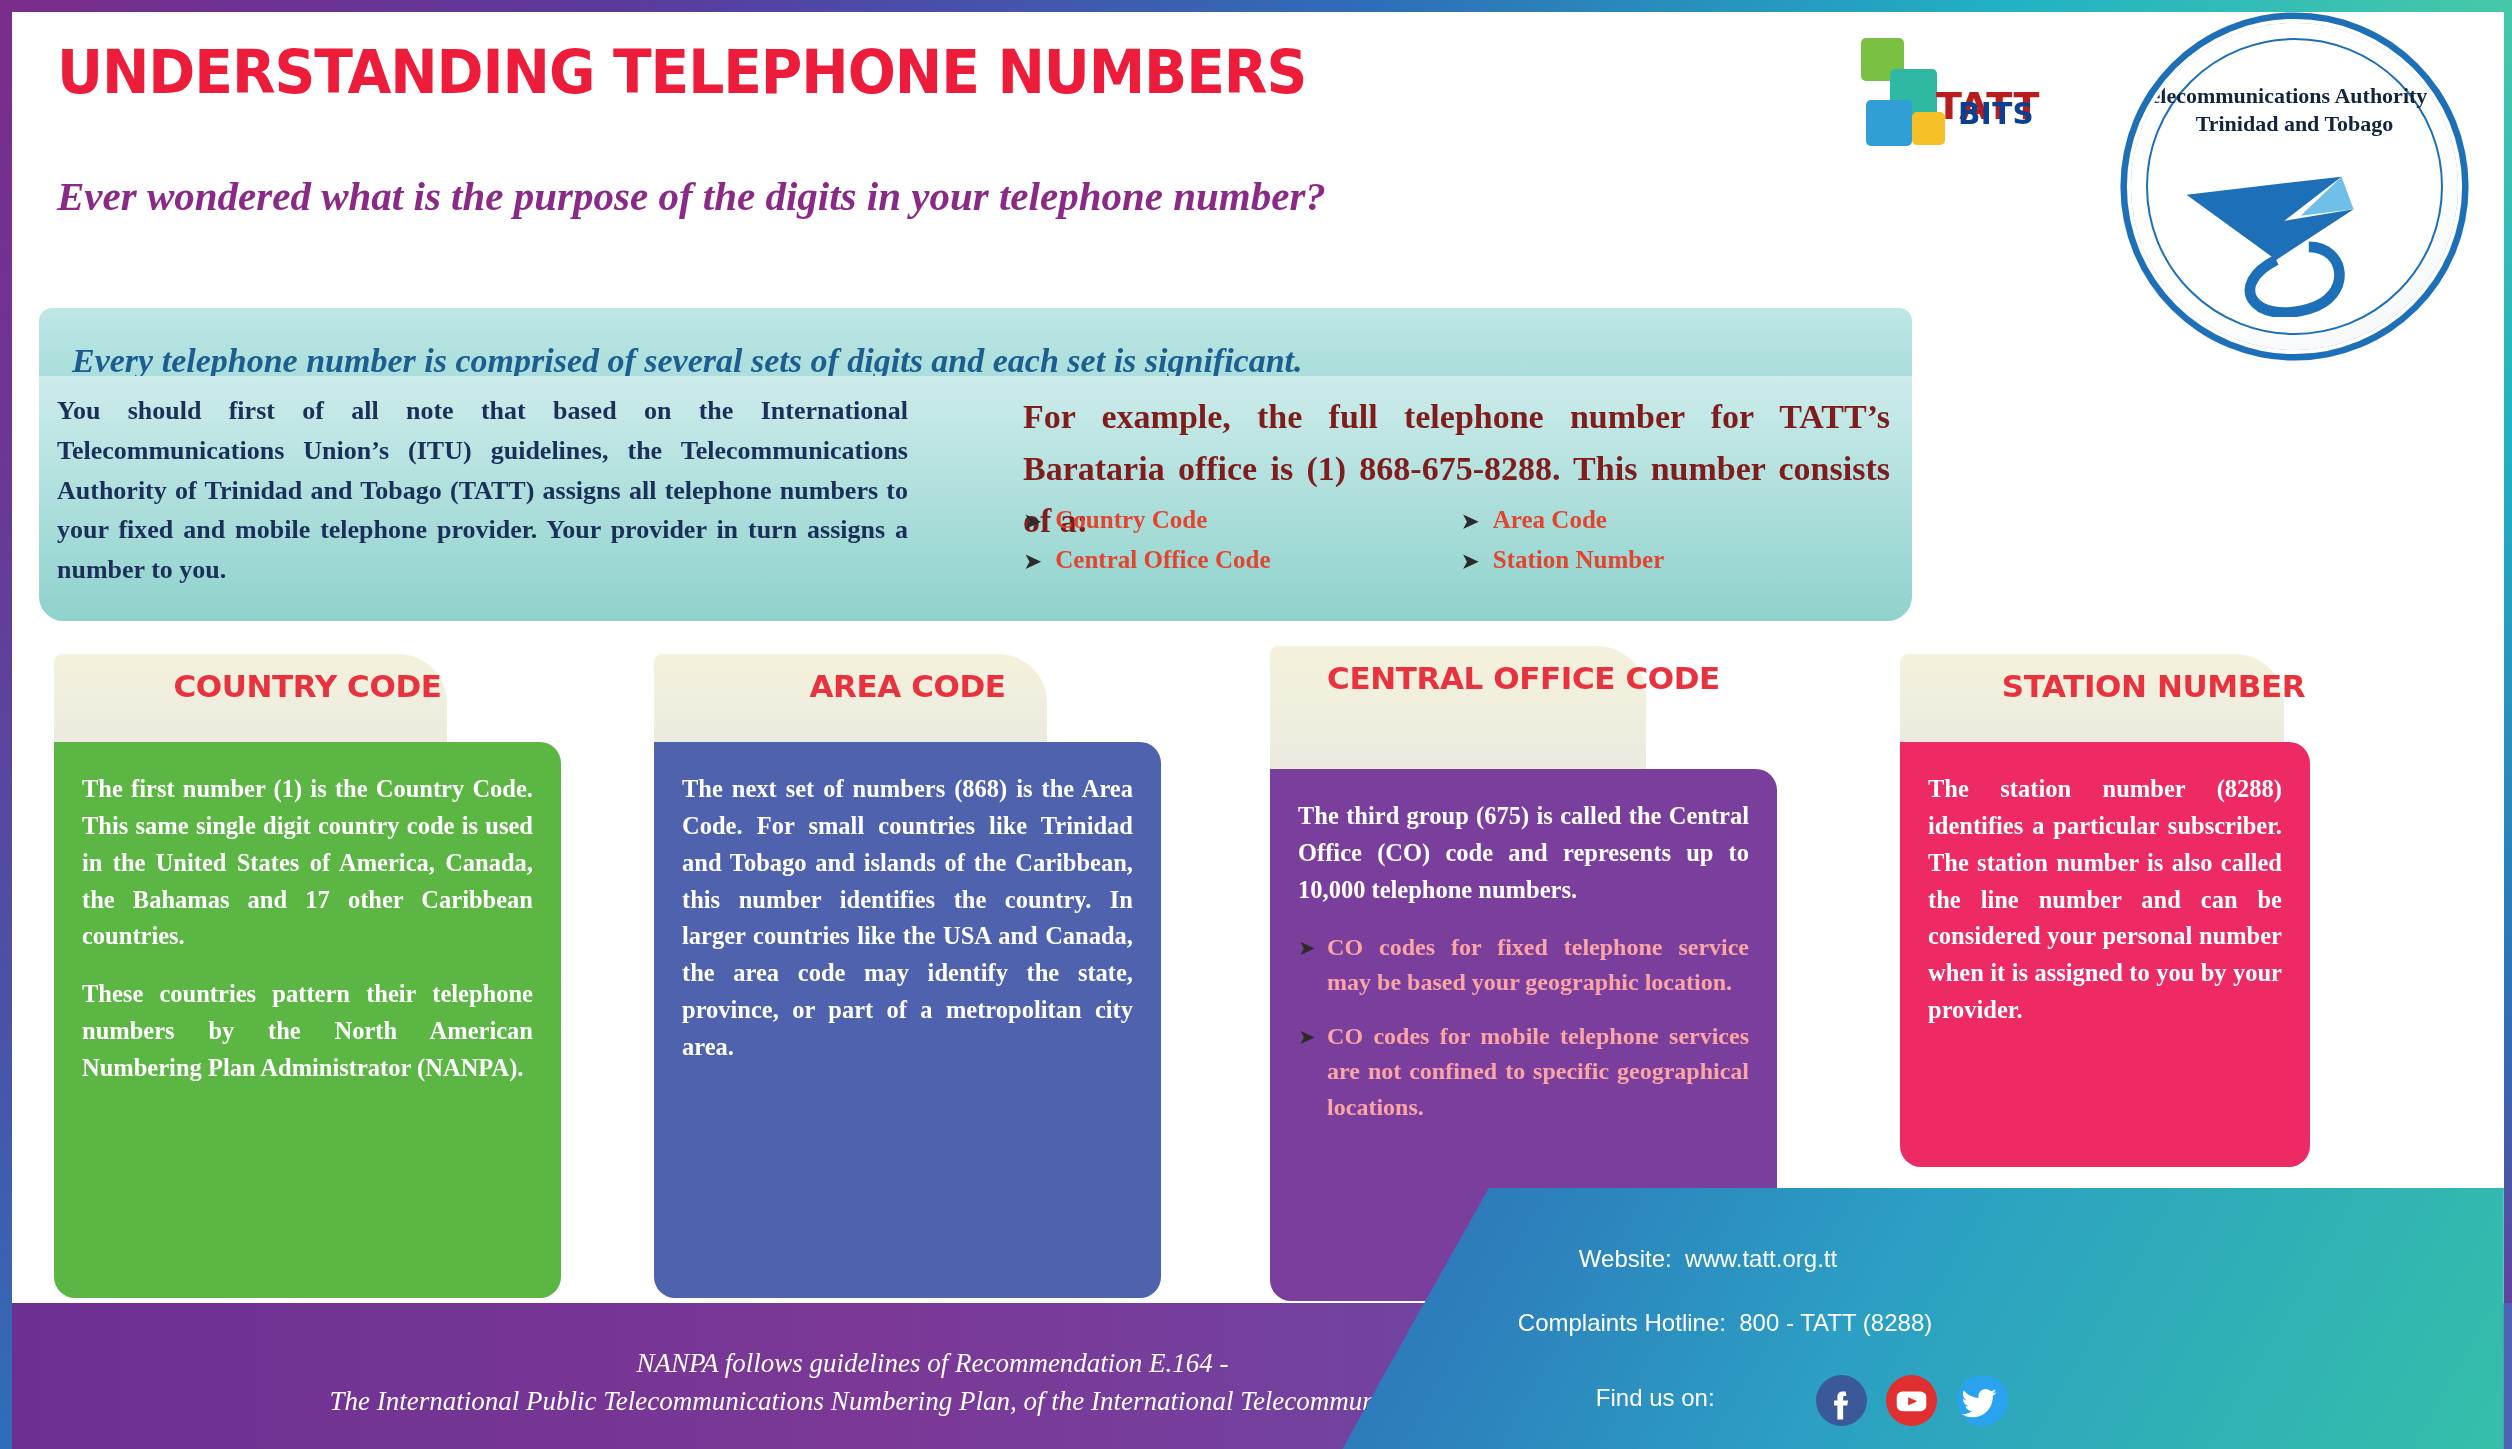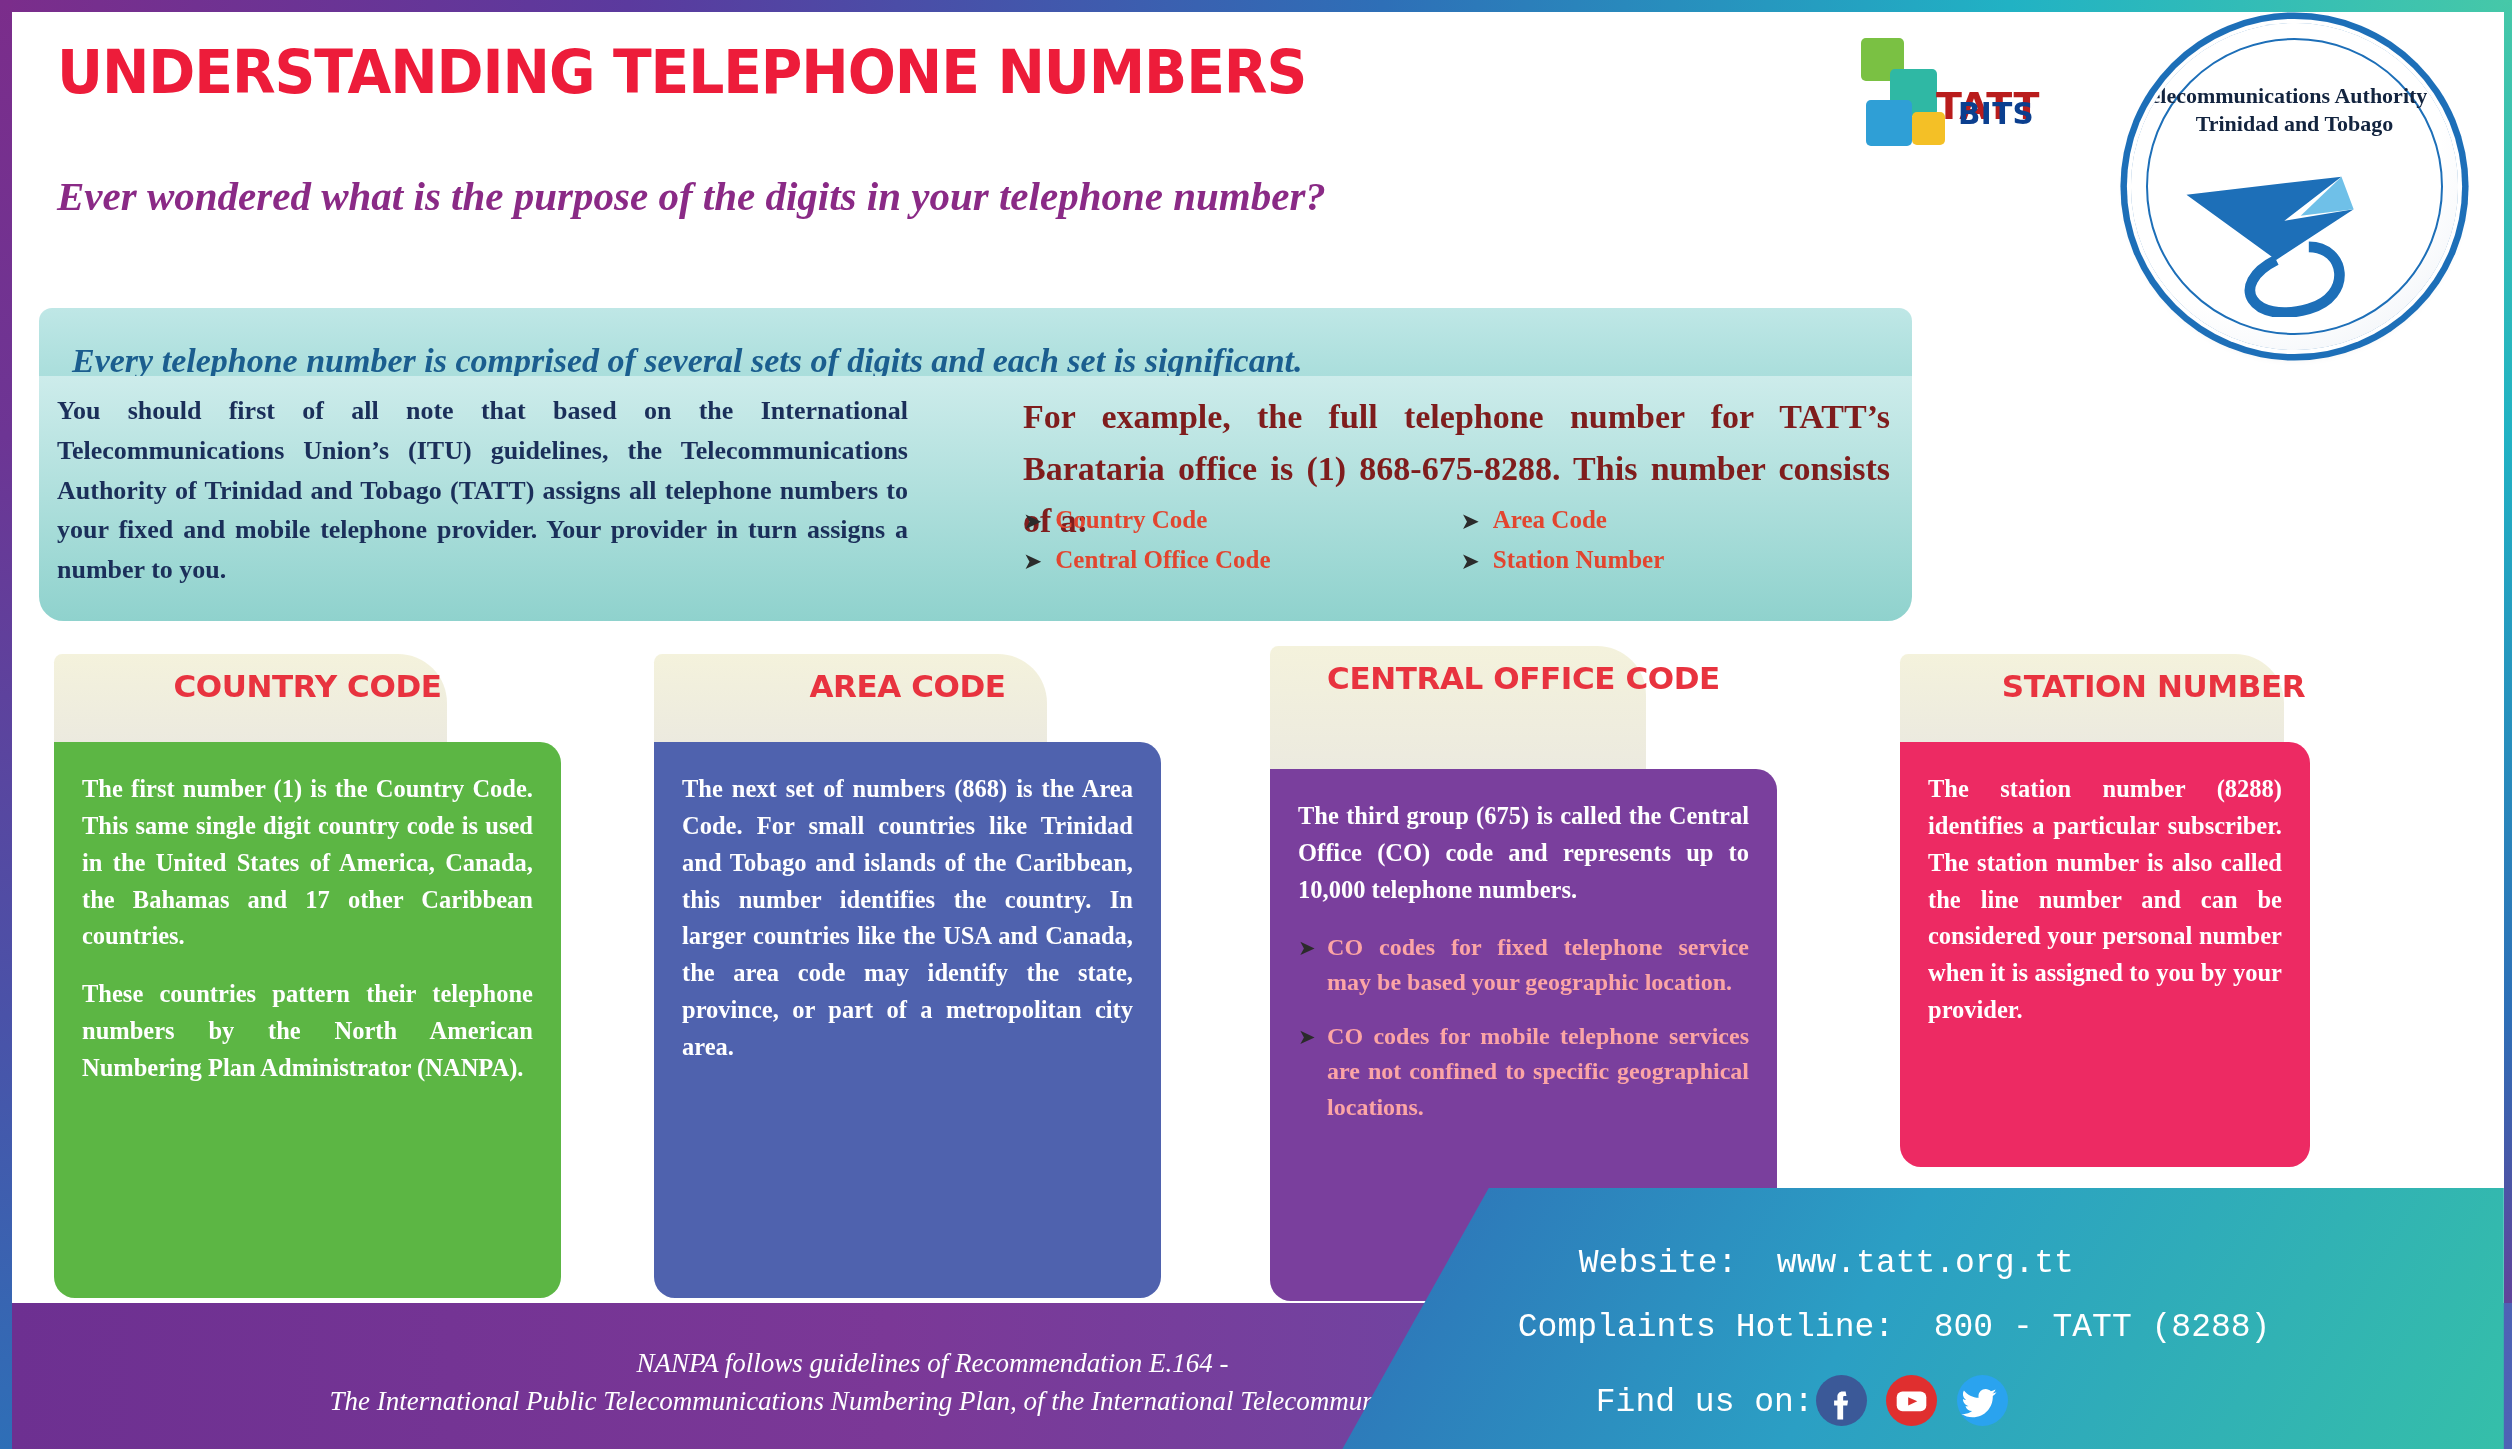--- a/index.html
+++ b/index.html
@@ -219,22 +219,22 @@
     line-height: 1.42;
   }
   
   .contact {
     position: absolute; right: 8.2px; bottom: 0; width: 1162px; height: 262px;
     background: linear-gradient(120deg,#2e6fb7 0%, #2b9fc4 45%, #35bfa9 100%);
     clip-path: polygon(147px 0, 100% 0, 100% 100%, 0 100%);
   }
   .contact-line {
     position: absolute; color: #ffffff;
-    font-family: Liberation Mono, monospace;
-    font-size: 33px;
+    font-family: Liberation Sans, sans-serif;
+    font-size: 24px;
   }
   .c-web { left: 237px; top: 57px; }
   .c-hot { left: 176px; top: 121px; }
   .c-find { left: 254px; top: 196px; }
   .social { position: absolute; top: 187px; display: flex; gap: 19.6px; left: 474px; }
   .sbtn { width: 51px; height: 51px; border-radius: 50%; display: flex; align-items: center; justify-content: center; }
   .sbtn svg { display:block; }
   .fb { background: #3b5998; }
   .yt { background: #e02f2f; }
   .tw { background: #2aa3ef; }

